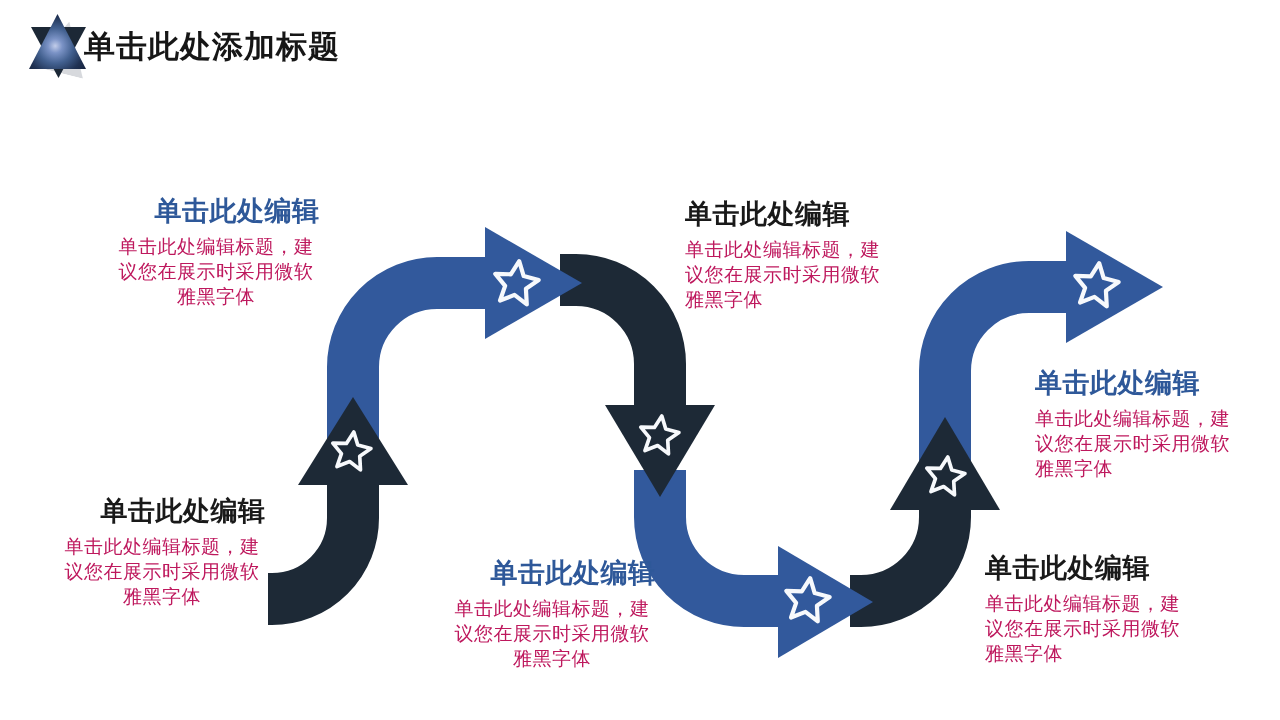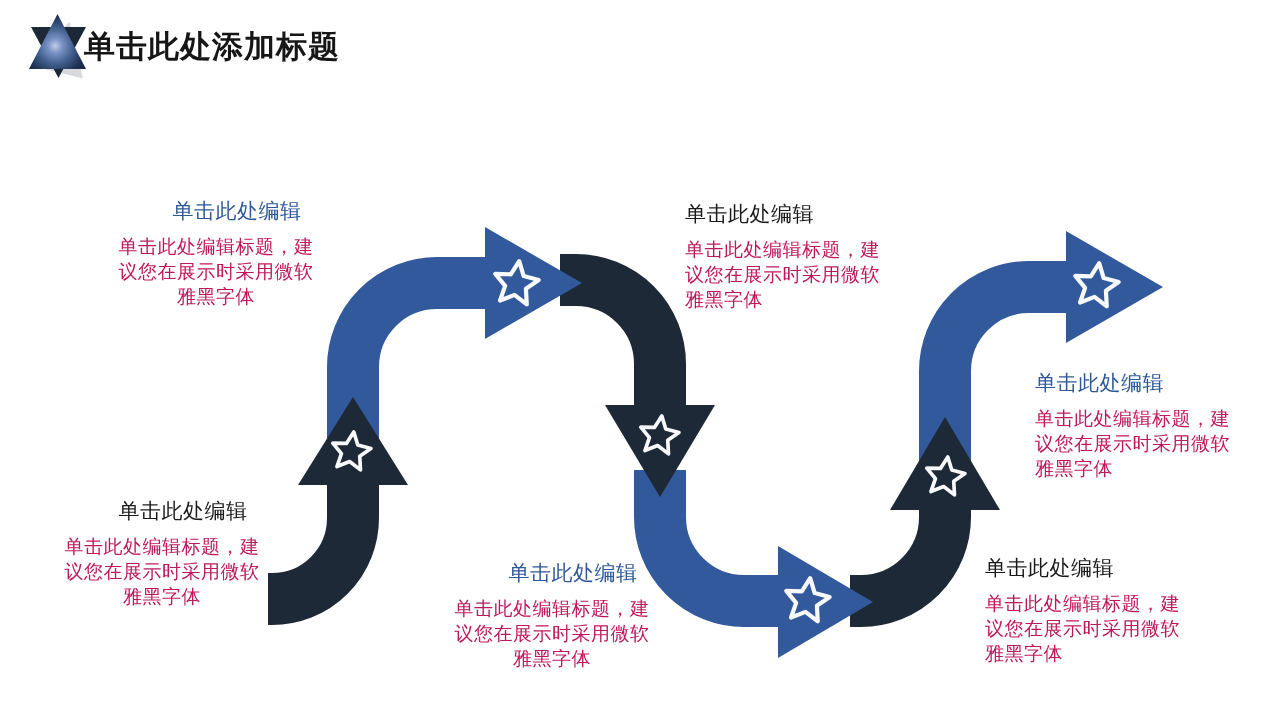--- a/index.html
+++ b/index.html
@@ -13,21 +13,21 @@
   .tri-shadow{left:22px;top:15px;width:54px;height:52px;background:#c9ccd1;opacity:.75;
               clip-path:polygon(50% 0,0 100%,100% 100%);transform:rotate(14deg);}
   .tri-down{left:17px;top:21px;width:55px;height:51px;background:#1c2836;
             clip-path:polygon(0 0,100% 0,50% 100%);}
   .tri-galaxy{left:15px;top:8px;width:57px;height:55px;
             clip-path:polygon(50% 0,0 100%,100% 100%);
             background:radial-gradient(circle at 46% 58%, #c2cdea 0%, #7b93c6 16%,
                        #42608f 40%, #203253 66%, #0d1830 100%);}
   
   .tblock{position:absolute;width:200px;}
-  .tblock .hdr{font-size:21px;line-height:26px;font-weight:normal;letter-spacing:.5px;
+  .tblock .hdr{font-size:27px;line-height:26px;font-weight:bold;letter-spacing:.5px;
                margin-bottom:10px;white-space:nowrap;}
   .tblock .hdr[data-accent="blue"]{color:#2e5899;}
   .tblock .hdr[data-accent="dark"]{color:#191919;}
   .tblock .bdy{font-size:19px;line-height:25px;color:#be185d;letter-spacing:.5px;
                word-break:break-all;overflow-wrap:anywhere;}
   .tblock.center{text-align:center;}
   .tblock.center .hdr{transform:translateX(21px);}
   .tblock.left{text-align:left;}
   .b1{left:116px;top:198px;}
   .b2{left:685px;top:201px;}

